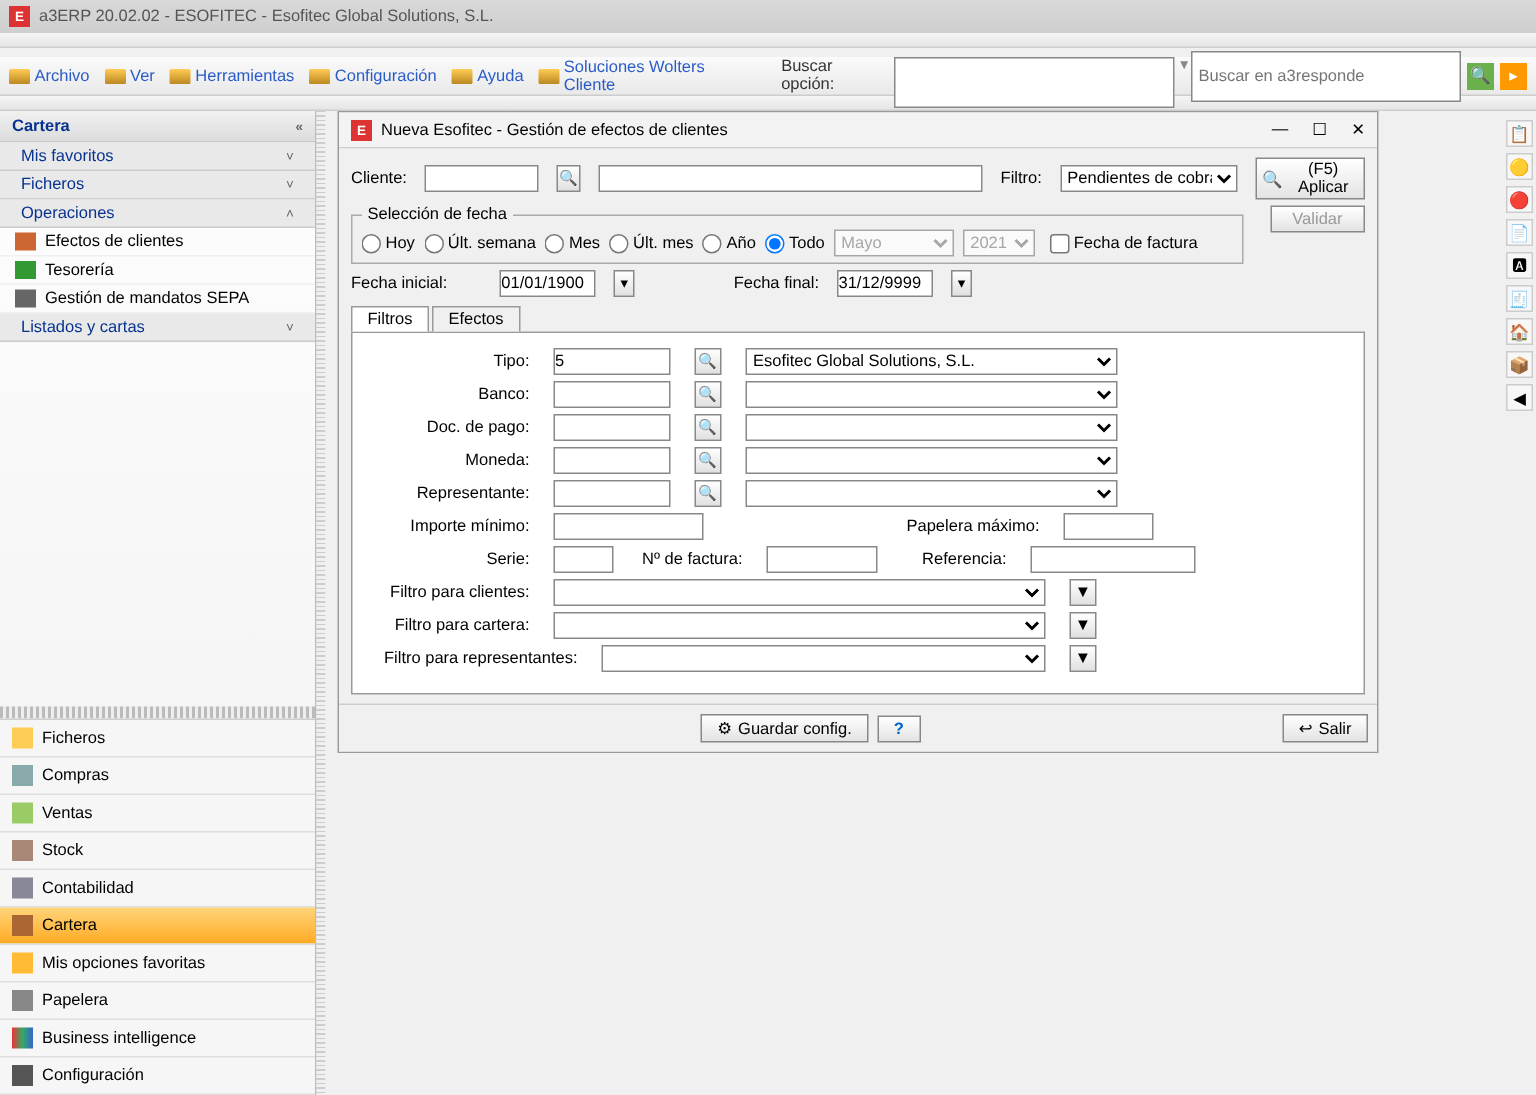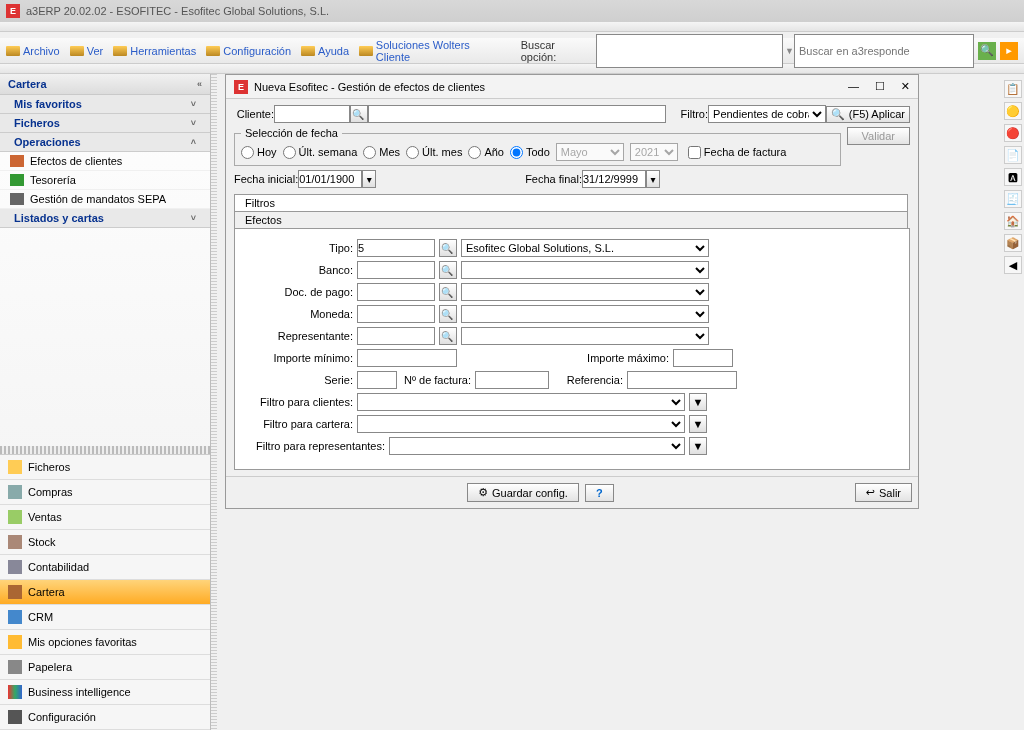--- a/index.html
+++ b/index.html
@@ -1,59 +1,59 @@
 <!DOCTYPE html>
 <html><head>
 <meta charset="utf-8">
 <style>
 * { box-sizing: border-box; margin: 0; padding: 0; font-family: "Segoe UI", Tahoma, sans-serif; font-size: 11px; }
 body { background: #f0f0f0; width: 1024px; height: 730px; overflow: hidden; }
 .titlebar { background: linear-gradient(#d8d8d8,#cfcfcf); height: 22px; display:flex; align-items:center; padding:0 6px; color:#555; }
 .titlebar .logo { width:14px; height:14px; background:#d33; color:#fff; font-weight:bold; display:flex; align-items:center; justify-content:center; font-size:9px; margin-right:6px; }
-.menubar { background: linear-gradient(#fafafa,#e9e9e9); height:26px; display:flex; align-items:center; padding:0 6px; border-bottom:1px solid #ccc; margin-top:6px; }
+.menubar { background: linear-gradient(#fafafa,#e9e9e9); height:26px; display:flex; padding:0 6px; border-bottom:1px solid #ccc; margin-top:6px; }
 .menubar .mitem { display:flex; align-items:center; color:#2a5cc8; margin-right:10px; cursor:pointer; }
 .menubar .folder { display:inline-block; width:14px; height:10px; background:linear-gradient(#fc5,#bb8822); border-radius:1px; margin-right:3px; }
 .menubar .search-right { margin-left:auto; display:flex; align-items:center; gap:4px; }
 .menubar input { border:1px solid #bbb; height:18px; padding:16px 4px; }
 .searchbtn { width:18px; height:18px; background:#6ab04c; color:#fff; display:flex; align-items:center; justify-content:center; font-size:11px; border:none; cursor:pointer; }
 .rssbtn { width:18px; height:18px; background:#f90; color:#fff; display:flex; align-items:center; justify-content:center; font-size:11px; border:none; cursor:pointer; }
 .smallgrip { background:linear-gradient(#f5f5f5,#e5e5e5); height:10px; border-bottom:1px solid #ccc; }
 
 .main { display:flex; height: calc(730px - 22px - 6px - 26px - 10px - 10px); }
 .sidebar { width:211px; background:linear-gradient(#fefefe,#efefef); border-right:1px solid #bcbcbc; display:flex; flex-direction:column; }
 .sb-hdr { background:linear-gradient(#f1f1f1,#dcdcdc); padding:4px 8px; font-weight:bold; color:#07328f; border-bottom:1px solid #c9c9c9; display:flex; justify-content:space-between; align-items:center; }
-.sb-section { background:#e9e9e9; color:#07328f; padding:3px 14px; font-weight:bold; border-bottom:1px solid #ccc; display:flex; justify-content:space-between; align-items:center; cursor:pointer; }
+.sb-section { background:#e9e9e9; color:#07328f; padding:3px 14px; font-weight:normal; border-bottom:1px solid #ccc; display:flex; justify-content:space-between; align-items:center; cursor:pointer; }
 .sb-item { padding:3px 10px; display:flex; align-items:center; gap:6px; cursor:pointer; border-bottom:1px solid #f0f0f0; }
 .sb-i { width:14px; height:12px; display:inline-block; }
 .navlist { background:#f6f6f6; border-top:1px solid #ccc; }
 .nav-row { display:flex; align-items:center; gap:6px; padding:5px 8px; border-bottom:1px solid #ddd; cursor:pointer; }
 .nav-row.active { background:linear-gradient(#ffd47a,#ffab24); }
 .nav-icon { width:14px; height:14px; display:inline-block; }
 .chev { font-size:9px; color:#666; }
 
 .content { flex:1; position:relative; background:#f0f0f0; padding:8px; }
 .dialog { position:absolute; left:8px; top:0; width:694px; background:#fff; border:1px solid #999; }
 .dlg-title { background:#f3f3f3; border-bottom:1px solid #ccc; height:24px; display:flex; align-items:center; padding:0 8px; gap:6px; }
 .dlg-title .logo { width:14px;height:14px;background:#d33;color:#fff;font-weight:bold;display:flex;align-items:center;justify-content:center;font-size:9px; }
 .dlg-title .controls { margin-left:auto; display:flex; gap:16px; font-size:14px; }
 .dlg-body { padding:6px 8px; background:#f0f0f0; }
 
-.row { display:flex; align-items:center; gap:0; margin-bottom:4px; }
+.row { display:flex; align-items:center; gap:12px; margin-bottom:4px; }
 .lbl { text-align:right; }
 input[type=text], select.combo { border:1px solid #888; height:18px; font-size:11px; background:#fff; }
 .sbtn { width:18px; height:18px; border:1px solid #888; background:linear-gradient(#fff,#e0e0e0); display:flex; align-items:center; justify-content:center; cursor:pointer; font-size:10px; }
 fieldset { border:1px solid #aaa; padding:4px 6px; }
 legend { padding:0 4px; font-size:11px; }
 .radio-row { display:flex; align-items:center; gap:6px; flex-wrap:wrap; }
 .radio-row label { display:flex; align-items:center; gap:3px; }
-.tabs { display:flex; margin-top:6px;flex-direction:column; }
+.tabs { display:flex; margin-top:6px; }
 .tab { border:1px solid #999; border-bottom:none; padding:2px 10px; background:#f0f0f0; margin-right:2px; cursor:pointer; }
 .tab.active { background:#fff; }
 .tabpanel { border:1px solid #999; background:#fff; padding:10px; min-height:200px; }
-.fldrow { display:flex; align-items:center; margin-bottom:4px; gap:4px; }
+.fldrow { display:flex; align-items:center; margin-bottom:4px; gap:16px; }
 .fldrow .l { width:108px; text-align:right; }
 .big-input { flex:1; }
 .filterbtn { width:18px; height:18px; border:1px solid #888; background:linear-gradient(#fff,#e0e0e0); display:flex; align-items:center; justify-content:center; cursor:pointer; }
 
 .dlg-footer { background:#f0f0f0; border-top:1px solid #ccc; display:flex; align-items:center; padding:6px; gap:6px; }
 .btn { border:1px solid #888; background:linear-gradient(#fff,#e3e3e3); padding:2px 10px; display:flex; align-items:center; gap:4px; cursor:pointer; }
 
 .rtoolbar { position:absolute; right:0; top:0; width:22px; display:flex; flex-direction:column; gap:4px; padding:6px 2px; }
 .rt-btn { width:18px; height:18px; border:1px solid #ccc; background:#f7f7f7; display:flex; align-items:center; justify-content:center; font-size:11px; cursor:pointer; }
 .splitgrip { width:6px; background:repeating-linear-gradient(#ccc,#ccc 1px,#f0f0f0 1px,#f0f0f0 3px); }
@@ -160,24 +160,20 @@
         </div>
       <div class="nav-row">
           <span class="nav-icon" style="background:#889"></span>
           <span>Contabilidad</span>
         </div>
       <div class="nav-row active">
           <span class="nav-icon" style="background:#a63"></span>
           <span>Cartera</span>
         </div>
       <div class="nav-row">
-          <span class="nav-icon" style="background:#48c"></span>
-          <span>CRM</span>
-        </div>
-      <div class="nav-row">
           <span class="nav-icon" style="background:#fb3"></span>
           <span>Mis opciones favoritas</span>
         </div>
       <div class="nav-row">
           <span class="nav-icon" style="background:#888"></span>
           <span>Papelera</span>
         </div>
       <div class="nav-row">
           <span class="nav-icon" style="background:linear-gradient(90deg,#e33,#3a6,#36c)"></span>
           <span>Business intelligence</span>
@@ -236,36 +232,36 @@
                   <span>Últ. mes</span>
                 </label>
               <label>
                   <input type="radio" name="df" style="">
                   <span>Año</span>
                 </label>
               <label>
                   <input type="radio" name="df" checked="" style="">
                   <span>Todo</span>
                 </label>
-              <select class="combo" style="width:68px;color:#888" disabled=""><option>Mayo</option></select>
+              <select class="combo" style="width:80px;color:#888" disabled=""><option>Mayo</option></select>
               <select class="combo" style="width:48px;color:#888" disabled=""><option>2021</option></select>
               <label style="margin-left:4px">
                   <input type="checkbox" style="">
                   <span>Fecha de factura</span>
                 </label>
             </div>
           </fieldset>
           <button class="btn" disabled="" style="color:#999;margin-left:6px;padding:2px 14px">
               <span>Validar</span>
             </button>
         </div>
 
         <div class="row">
           <span class="lbl">Fecha inicial:</span>
-          <input type="text" style="width: 64px;" value="01/01/1900">
+          <input type="text" style="width: 64px; margin-left: 23px;" value="01/01/1900">
           <span class="sbtn" style="width:14px">▾</span>
           <span style="flex:1"></span>
           <span class="lbl">Fecha final:</span>
           <input type="text" style="width: 64px;" value="31/12/9999">
           <span class="sbtn" style="width:14px">▾</span>
           <span style="width:250px"></span>
         </div>
 
         <div class="tabs">
           <div class="tab active"><span>Filtros</span></div>
@@ -298,21 +294,21 @@
             </div>
           <div class="fldrow">
               <span class="l">Representante:</span>
             <input type="text" style="width: 78px;">
               <span class="sbtn">🔍</span>
             <select class="combo" style="width:248px"></select>
             </div>
           <div class="fldrow">
               <span class="l">Importe mínimo:</span>
             <input type="text" style="width: 100px;">
-            <span style="width:108px;text-align:right;margin-left:100px">Importe máximo:</span>
+            <span style="width:108px;text-align:right;margin-left:100px">Papelera máximo:</span>
             <input type="text" style="width: 60px;">
             </div>
           <div class="fldrow">
               <span class="l">Serie:</span>
             <input type="text" style="width: 40px;">
             <span style="width:70px;text-align:right">Nº de factura:</span>
             <input type="text" style="width: 74px;">
             <span style="width:70px;text-align:right">Referencia:</span>
             <input type="text" style="width: 110px;">
             </div>

